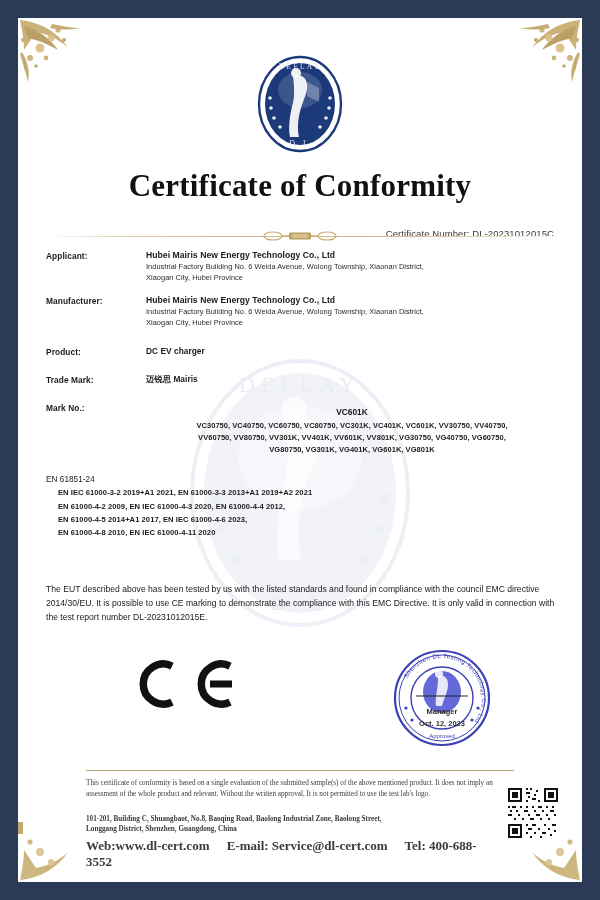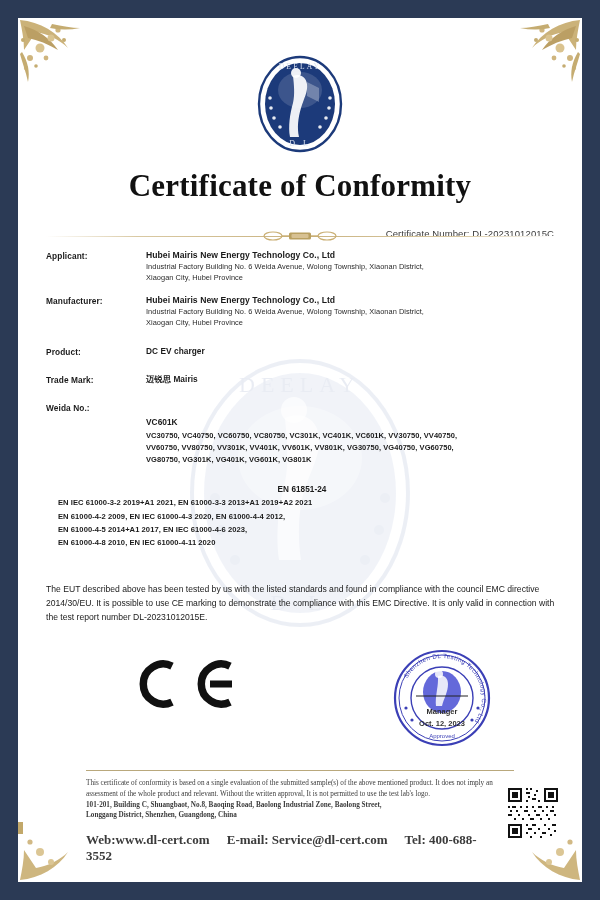--- a/index.html
+++ b/index.html
@@ -83,26 +83,26 @@
     padding-top:1px;
     letter-spacing:.1px;
   }
   .val{flex:1;font-size:8.3px;color:#1a1a1a;letter-spacing:.05px;}
   .val .strong{font-weight:bold;font-size:8.6px;display:block;margin-bottom:2px;}
   .val .sub{font-size:7.4px;line-height:1.45;color:#2a2a2a;}
   .val .plain{font-weight:bold;font-size:8.3px;}
   .spacer-sm{height:9px;}
   .spacer-md{height:14px;}
 
-  .models{margin-top:15px;}
+  .models{margin-top:5px;text-align:center;}
   .models .m0{font-weight:bold;font-size:8.3px;margin-bottom:3px;}
   .models .mline{font-weight:bold;font-size:7.5px;line-height:1.62;color:#1a1a1a;}
 
   .stds .sline{font-weight:bold;font-size:7.6px;line-height:1.72;color:#1a1a1a;padding-left:12px;}
-  .stds .s0{font-weight:bold;font-size:8.2px;line-height:1.6;text-align:center;}
+  .stds .s0{font-weight:normal;font-size:8.2px;line-height:1.6;}
 
   .declaration{
     position:absolute;left:28px;right:26px;top:565px;
     font-size:8.6px;line-height:1.62;color:#1a1a1a;
     text-align:left;
   }
 
   
   .ce{
     position:absolute;left:120px;top:640px;
@@ -121,23 +121,23 @@
   
   .footline{
     position:absolute;left:68px;right:68px;top:752px;
     height:1px;background:#b9a87c;
   }
   .footer{
     position:absolute;left:68px;right:66px;top:760px;
     font-family:"Liberation Serif", serif;
     color:#3b3b3b;
   }
-  .footer .p1{font-size:7.2px;line-height:1.5;margin-bottom:0;}
+  .footer .p1{font-size:7.2px;line-height:1.5;margin-bottom:14px;}
   .footer .co{font-size:7.2px;margin-bottom:2px;}
-  .footer .addr{font-size:7.2px;font-weight:bold;line-height:1.45;margin-bottom:12px;}
+  .footer .addr{font-size:7.2px;font-weight:bold;line-height:1.45;margin-bottom:4px;}
   .footer .contact{font-size:13px;font-weight:bold;}
   .footer .contact span{margin-right:14px;}
 
   
   .qr{
     position:absolute;right:22px;top:768px;
     width:54px;height:54px;
   }
   .qr svg{width:100%;height:100%;}
 
@@ -305,21 +305,21 @@
     <div class="row">
       <div class="lbl">Trade Mark:</div>
       <div class="val">
         <span class="plain">迈锐思 Mairis</span>
       </div>
     </div>
 
     <div class="spacer-md"></div>
 
     <div class="row">
-      <div class="lbl">Weida No.:</div>
+      <div class="lbl">Mark No.:</div>
       <div class="val models">
         <div class="m0">VC601K</div>
         <div class="mline">VC30750, VC40750, VC60750, VC80750, VC301K, VC401K, VC601K, VV30750, VV40750,</div>
         <div class="mline">VV60750, VV80750, VV301K, VV401K, VV601K, VV801K, VG30750, VG40750, VG60750,</div>
         <div class="mline">VG80750, VG301K, VG401K, VG601K, VG801K</div>
       </div>
     </div>
 
     <div class="spacer-md"></div>
 

